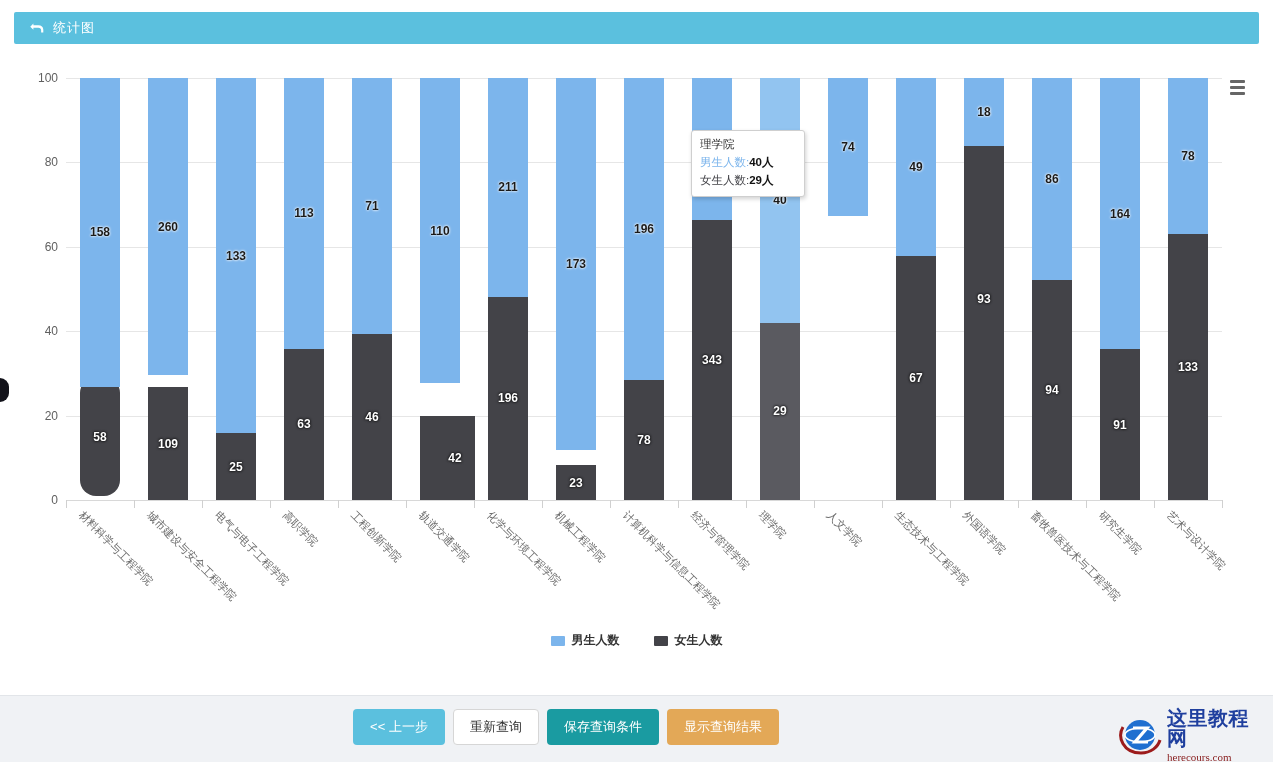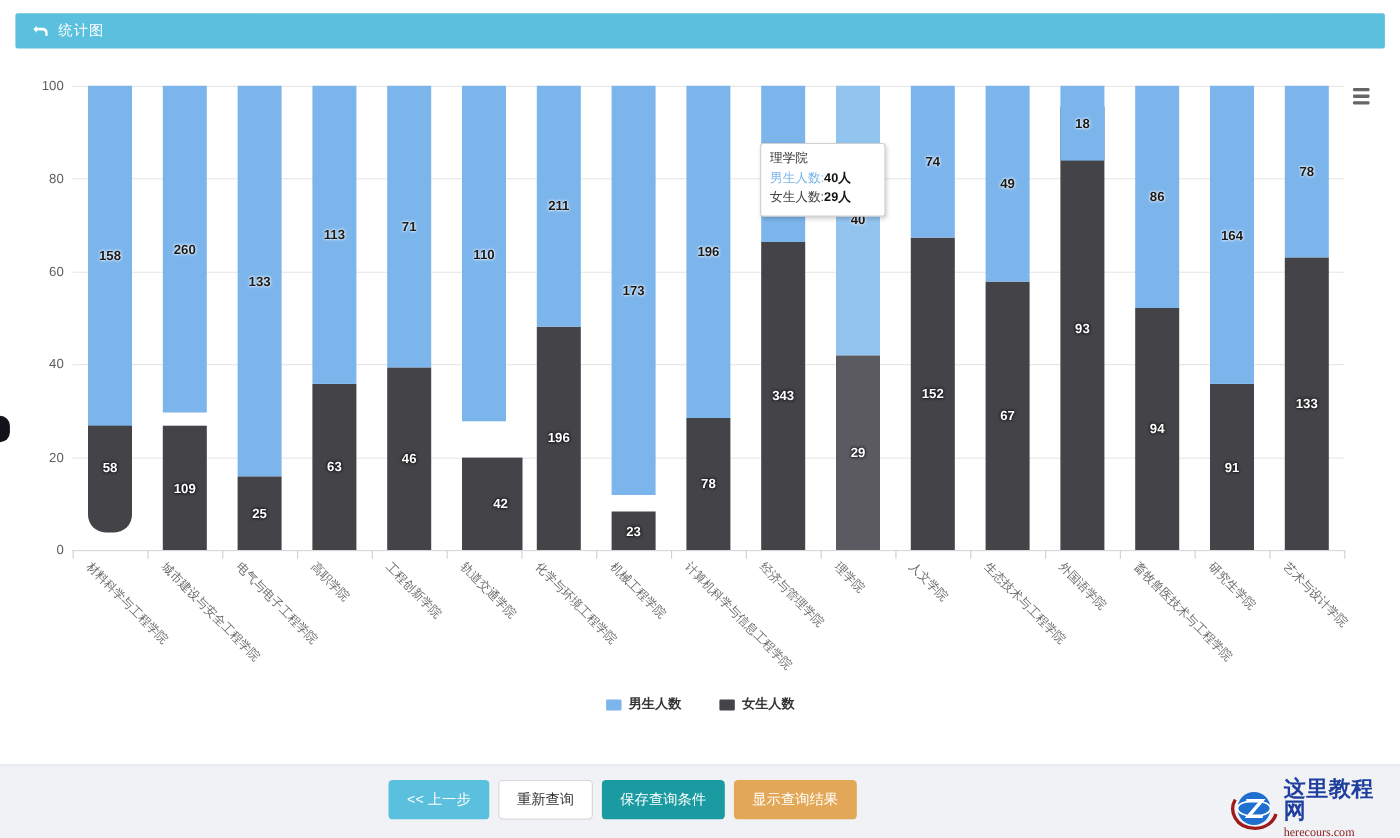--- a/index.html
+++ b/index.html
@@ -139,21 +139,21 @@
       <div class="ytick-label" style="top: 0px;">100</div>
     </div>
   <div id="chart-plot">
       <div class="gridline" style="top: 422px;"></div>
       <div class="gridline" style="top: 337.6px;"></div>
       <div class="gridline" style="top: 253.2px;"></div>
       <div class="gridline" style="top: 168.8px;"></div>
       <div class="gridline" style="top: 84.4px;"></div>
       <div class="gridline" style="top: 0px;"></div>
       <div class="bar-group" style="left: 14px;">
-        <div class="bar-seg seg-female" style="height: 119px; bottom: 16px; border-radius: 16px;">58</div>
+        <div class="bar-seg seg-female" style="height: 119px; bottom: 4px; border-radius: 16px;">58</div>
         <div class="bar-seg seg-male" style="height: 308.685px; bottom: 113.315px;">158</div>
       </div>
       <div class="bar-group" style="left: 82px;">
         <div class="bar-seg seg-female" style="height: 113px; bottom: 0px;">109</div>
         <div class="bar-seg seg-male" style="height: 297.344px; bottom: 124.656px;">260</div>
       </div>
       <div class="bar-group" style="left: 150px;">
         <div class="bar-seg seg-female" style="height: 66.7722px; bottom: 0px;">25</div>
         <div class="bar-seg seg-male" style="height: 355.228px; bottom: 66.7722px;">133</div>
       </div>
@@ -183,21 +183,20 @@
       </div>
       <div class="bar-group" style="left: 626px;">
         <div class="bar-seg seg-female" style="height: 279.973px; bottom: 0px;">343</div>
         <div class="bar-seg seg-male" style="height: 142.027px; bottom: 279.973px;">174</div>
       </div>
       <div class="bar-group hovered" style="left: 694px;">
         <div class="bar-seg seg-female" style="height: 177.362px; bottom: 0px;">29</div>
         <div class="bar-seg seg-male" style="height: 244.638px; bottom: 177.362px;">40</div>
       </div>
       <div class="bar-group" style="left: 762px;">
-        <div class="bar-seg seg-female" style="height: 283.823px; bottom: 0px;">152</div>
         <div class="bar-seg seg-male" style="height: 138.177px; bottom: 283.823px;">74</div>
       </div>
       <div class="bar-group" style="left: 830px;">
         <div class="bar-seg seg-female" style="height: 243.741px; bottom: 0px;">67</div>
         <div class="bar-seg seg-male" style="height: 178.259px; bottom: 243.741px;">49</div>
       </div>
       <div class="bar-group" style="left: 898px;">
         <div class="bar-seg seg-female" style="height: 403px; bottom: 0px;">93</div>
         <div class="bar-seg seg-male" style="height: 68.4324px; bottom: 353.568px; margin-top: 18px;">18</div>
       </div>

